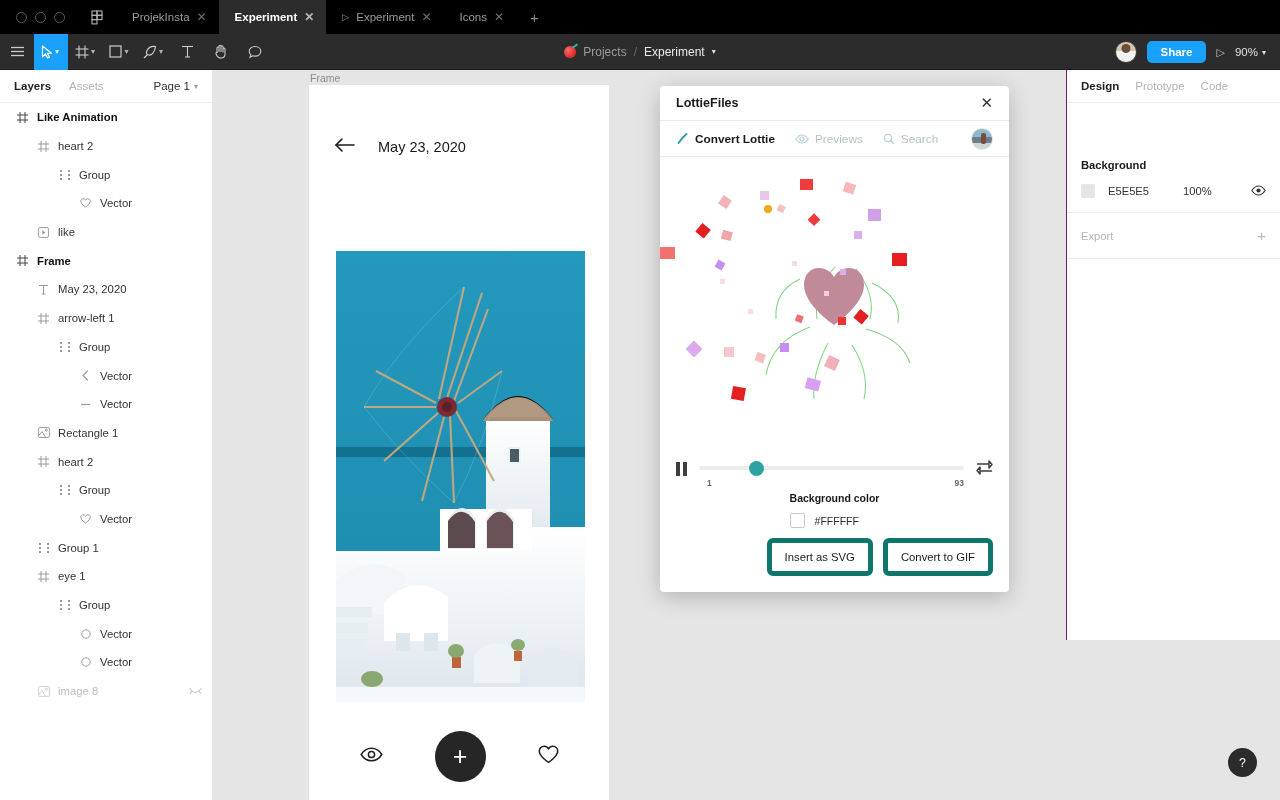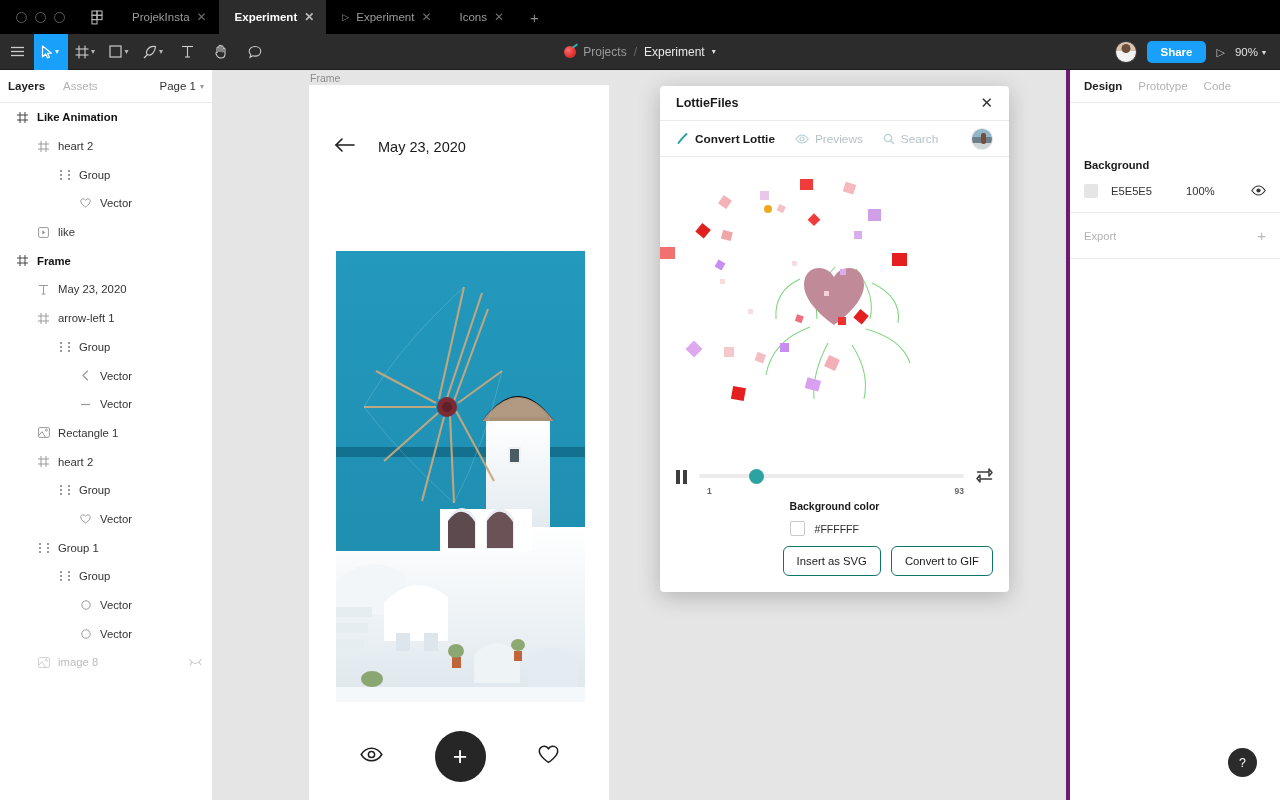--- a/index.html
+++ b/index.html
@@ -77,21 +77,21 @@
   }
   .play-btn { color: #c9c9c9; font-size: 11px; }
   .zoom-ctl { color: #e0e0e0; font-size: 11.5px; display: flex; align-items: center; gap: 4px; }
 
   
   .left {
     position: absolute; top: 70px; left: 0; width: 213px; height: 730px;
     background: #fff; border-right: 1px solid #e5e5e5;
   }
   .left-head {
-    height: 33px; display: flex; align-items: center; padding: 0 8px;
+    height: 33px; display: flex; align-items: center; padding: 0 14px;
     gap: 18px; font-size: 11.5px; border-bottom: 1px solid #ececec;
   }
   .lh-tab { color: #b3b3b3; }
   .lh-tab.active { color: #222; font-weight: bold; }
   .page-sel { margin-left: auto; color: #333; font-size: 11.5px; display: flex; gap: 4px; align-items: center; }
   .layer {
     height: 28.7px; display: flex; align-items: center; gap: 8px;
     font-size: 11.3px; color: #333; padding-right: 10px;
   }
   .layer.bold { font-weight: bold; color: #111; }
@@ -166,28 +166,28 @@
   .f-min, .f-max { position: absolute; top: 20px; font-size: 8.5px; color: #666; font-weight: bold; }
   .loop { color: #3d3d3d; }
   .pl-bottom {
     padding: 12px 16px 16px 16px; display: flex; align-items: center; gap: 10px; flex-direction: column;
   }
   .bg-label { font-size: 10.5px; font-weight: bold; color: #1a1a1a; }
   .bg-row { display: flex; align-items: center; gap: 10px; margin-top: 9px; }
   .bg-swatch { width: 15px; height: 15px; border: 1px solid #c9c9c9; background: #fff; border-radius: 2px; }
   .bg-hex { font-size: 10.5px; color: #2b2b2b; }
   .pbtn {
-    border: 1px solid #0f766e; border-radius: 6px; padding: 8px 13px;
+    border: 5px solid #0f766e; border-radius: 6px; padding: 8px 13px;
     font-size: 11.3px; color: #1a1a1a; background: #fff; white-space: nowrap;
   }
 
   
   .right {
-    position: absolute; top: 70px; left: 1066px; width: 214px; height: 730px;
-    background: #fff; border-left: 4px solid #701a75;
+    position: absolute; top: 70px; left: 1066px; width: 214px; height: 570px;
+    background: #fff; border-left: 1px solid #701a75;
   }
   .rt-tabs { height: 33px; display: flex; align-items: center; gap: 16px; padding: 0 14px; font-size: 11.5px; border-bottom: 1px solid #ececec; }
   .rt-tab { color: #b3b3b3; }
   .rt-tab.active { color: #222; font-weight: bold; }
   .rt-sec { padding: 12px 14px 14px 14px; border-bottom: 1px solid #ececec; }
   .rt-h { font-size: 11.2px; font-weight: bold; color: #1a1a1a; margin-top: 44px; }
   .rt-row { display: flex; align-items: center; margin-top: 13px; font-size: 11.2px; color: #333; }
   .rt-swatch { width: 14px; height: 14px; border-radius: 2px; margin-right: 13px; }
   .rt-op { margin-left: 34px; }
   .rt-eye { margin-left: auto; color: #333; }
@@ -483,20 +483,31 @@
             <svg width="10" height="10" viewBox="0 0 10 10" fill="currentColor">
               <rect x="0" y="0" width="2" height="2"></rect>
               <rect x="8" y="0" width="2" height="2"></rect>
               <rect x="0" y="8" width="2" height="2"></rect>
               <rect x="8" y="8" width="2" height="2"></rect>
               <rect x="0" y="4" width="2" height="2"></rect>
               <rect x="8" y="4" width="2" height="2"></rect>
             </svg>
           </span>
           <span>Group 1</span>
+        </div>
+        <div class="layer" style="padding-left: 37px;">
+          <span class="ly-ico">
+            <svg width="11" height="11" viewBox="0 0 11 11" stroke="currentColor" stroke-width="1">
+              <line x1="3" y1="0" x2="3" y2="11"></line>
+              <line x1="8" y1="0" x2="8" y2="11"></line>
+              <line x1="0" y1="3" x2="11" y2="3"></line>
+              <line x1="0" y1="8" x2="11" y2="8"></line>
+            </svg>
+          </span>
+          <span>eye 1</span>
         </div>
         <div class="layer" style="padding-left: 58px;">
           <span class="ly-ico">
             <svg width="10" height="10" viewBox="0 0 10 10" fill="currentColor">
               <rect x="0" y="0" width="2" height="2"></rect>
               <rect x="8" y="0" width="2" height="2"></rect>
               <rect x="0" y="8" width="2" height="2"></rect>
               <rect x="8" y="8" width="2" height="2"></rect>
               <rect x="0" y="4" width="2" height="2"></rect>
               <rect x="8" y="4" width="2" height="2"></rect>

